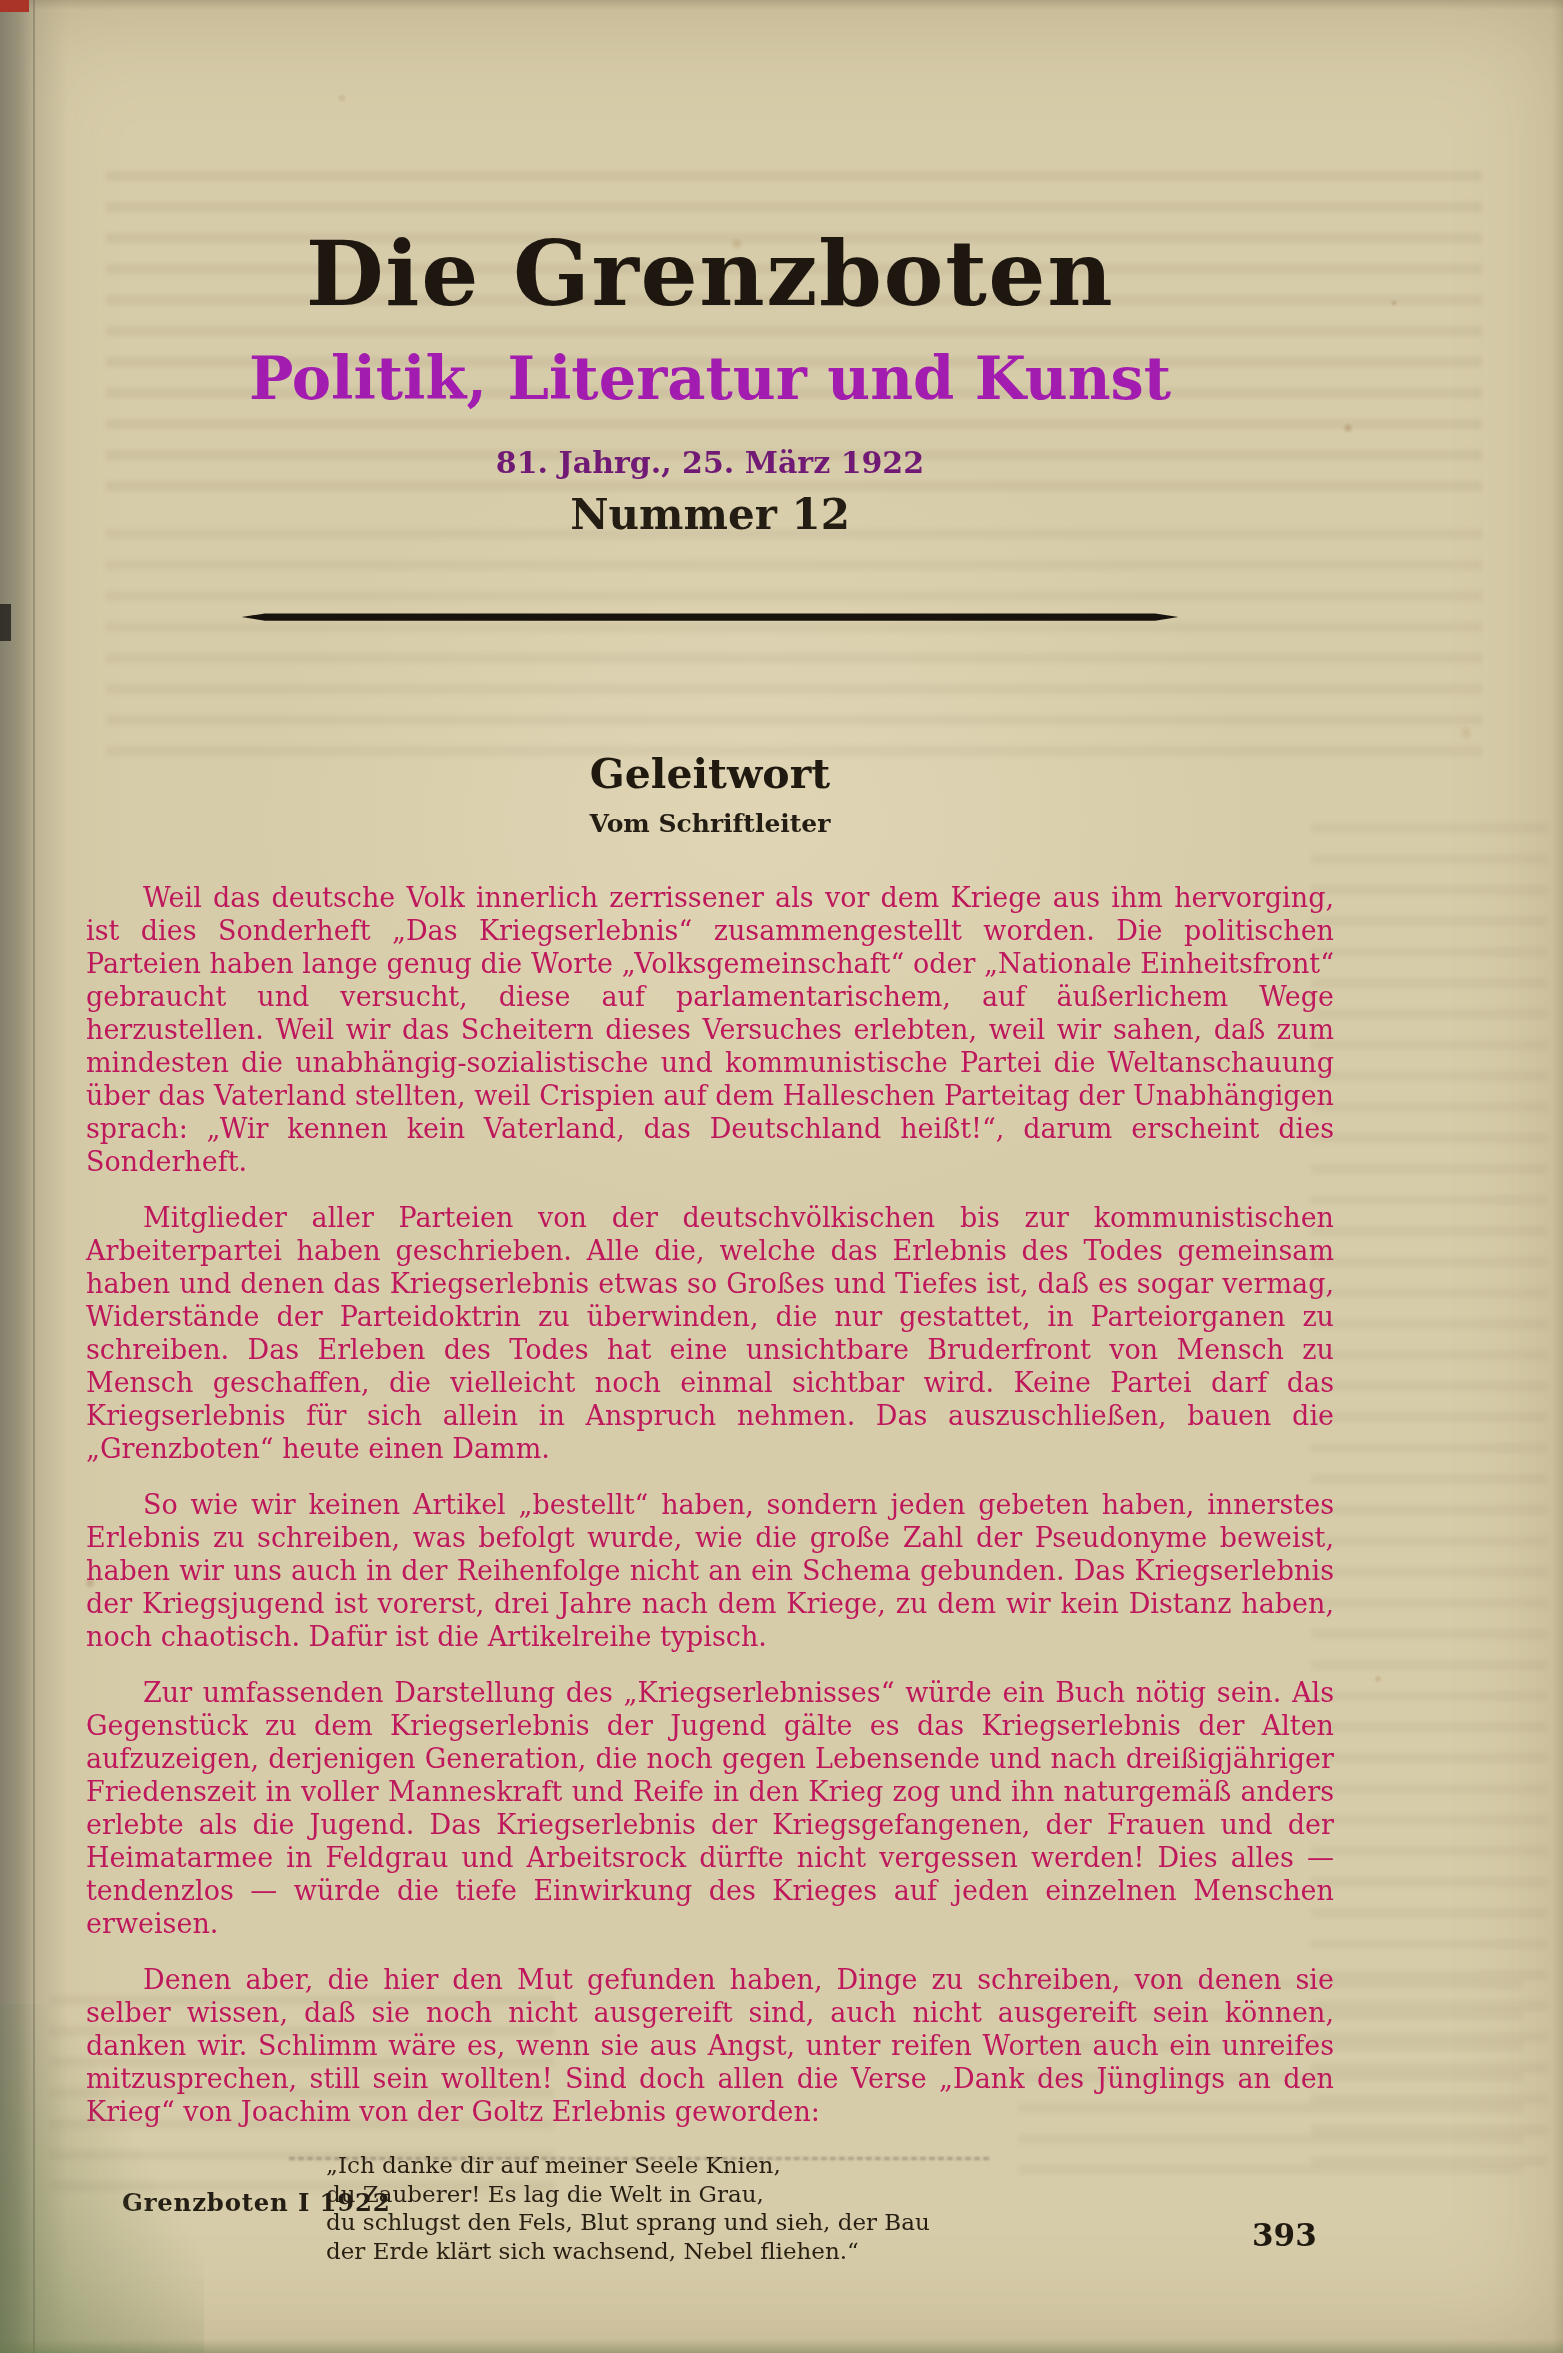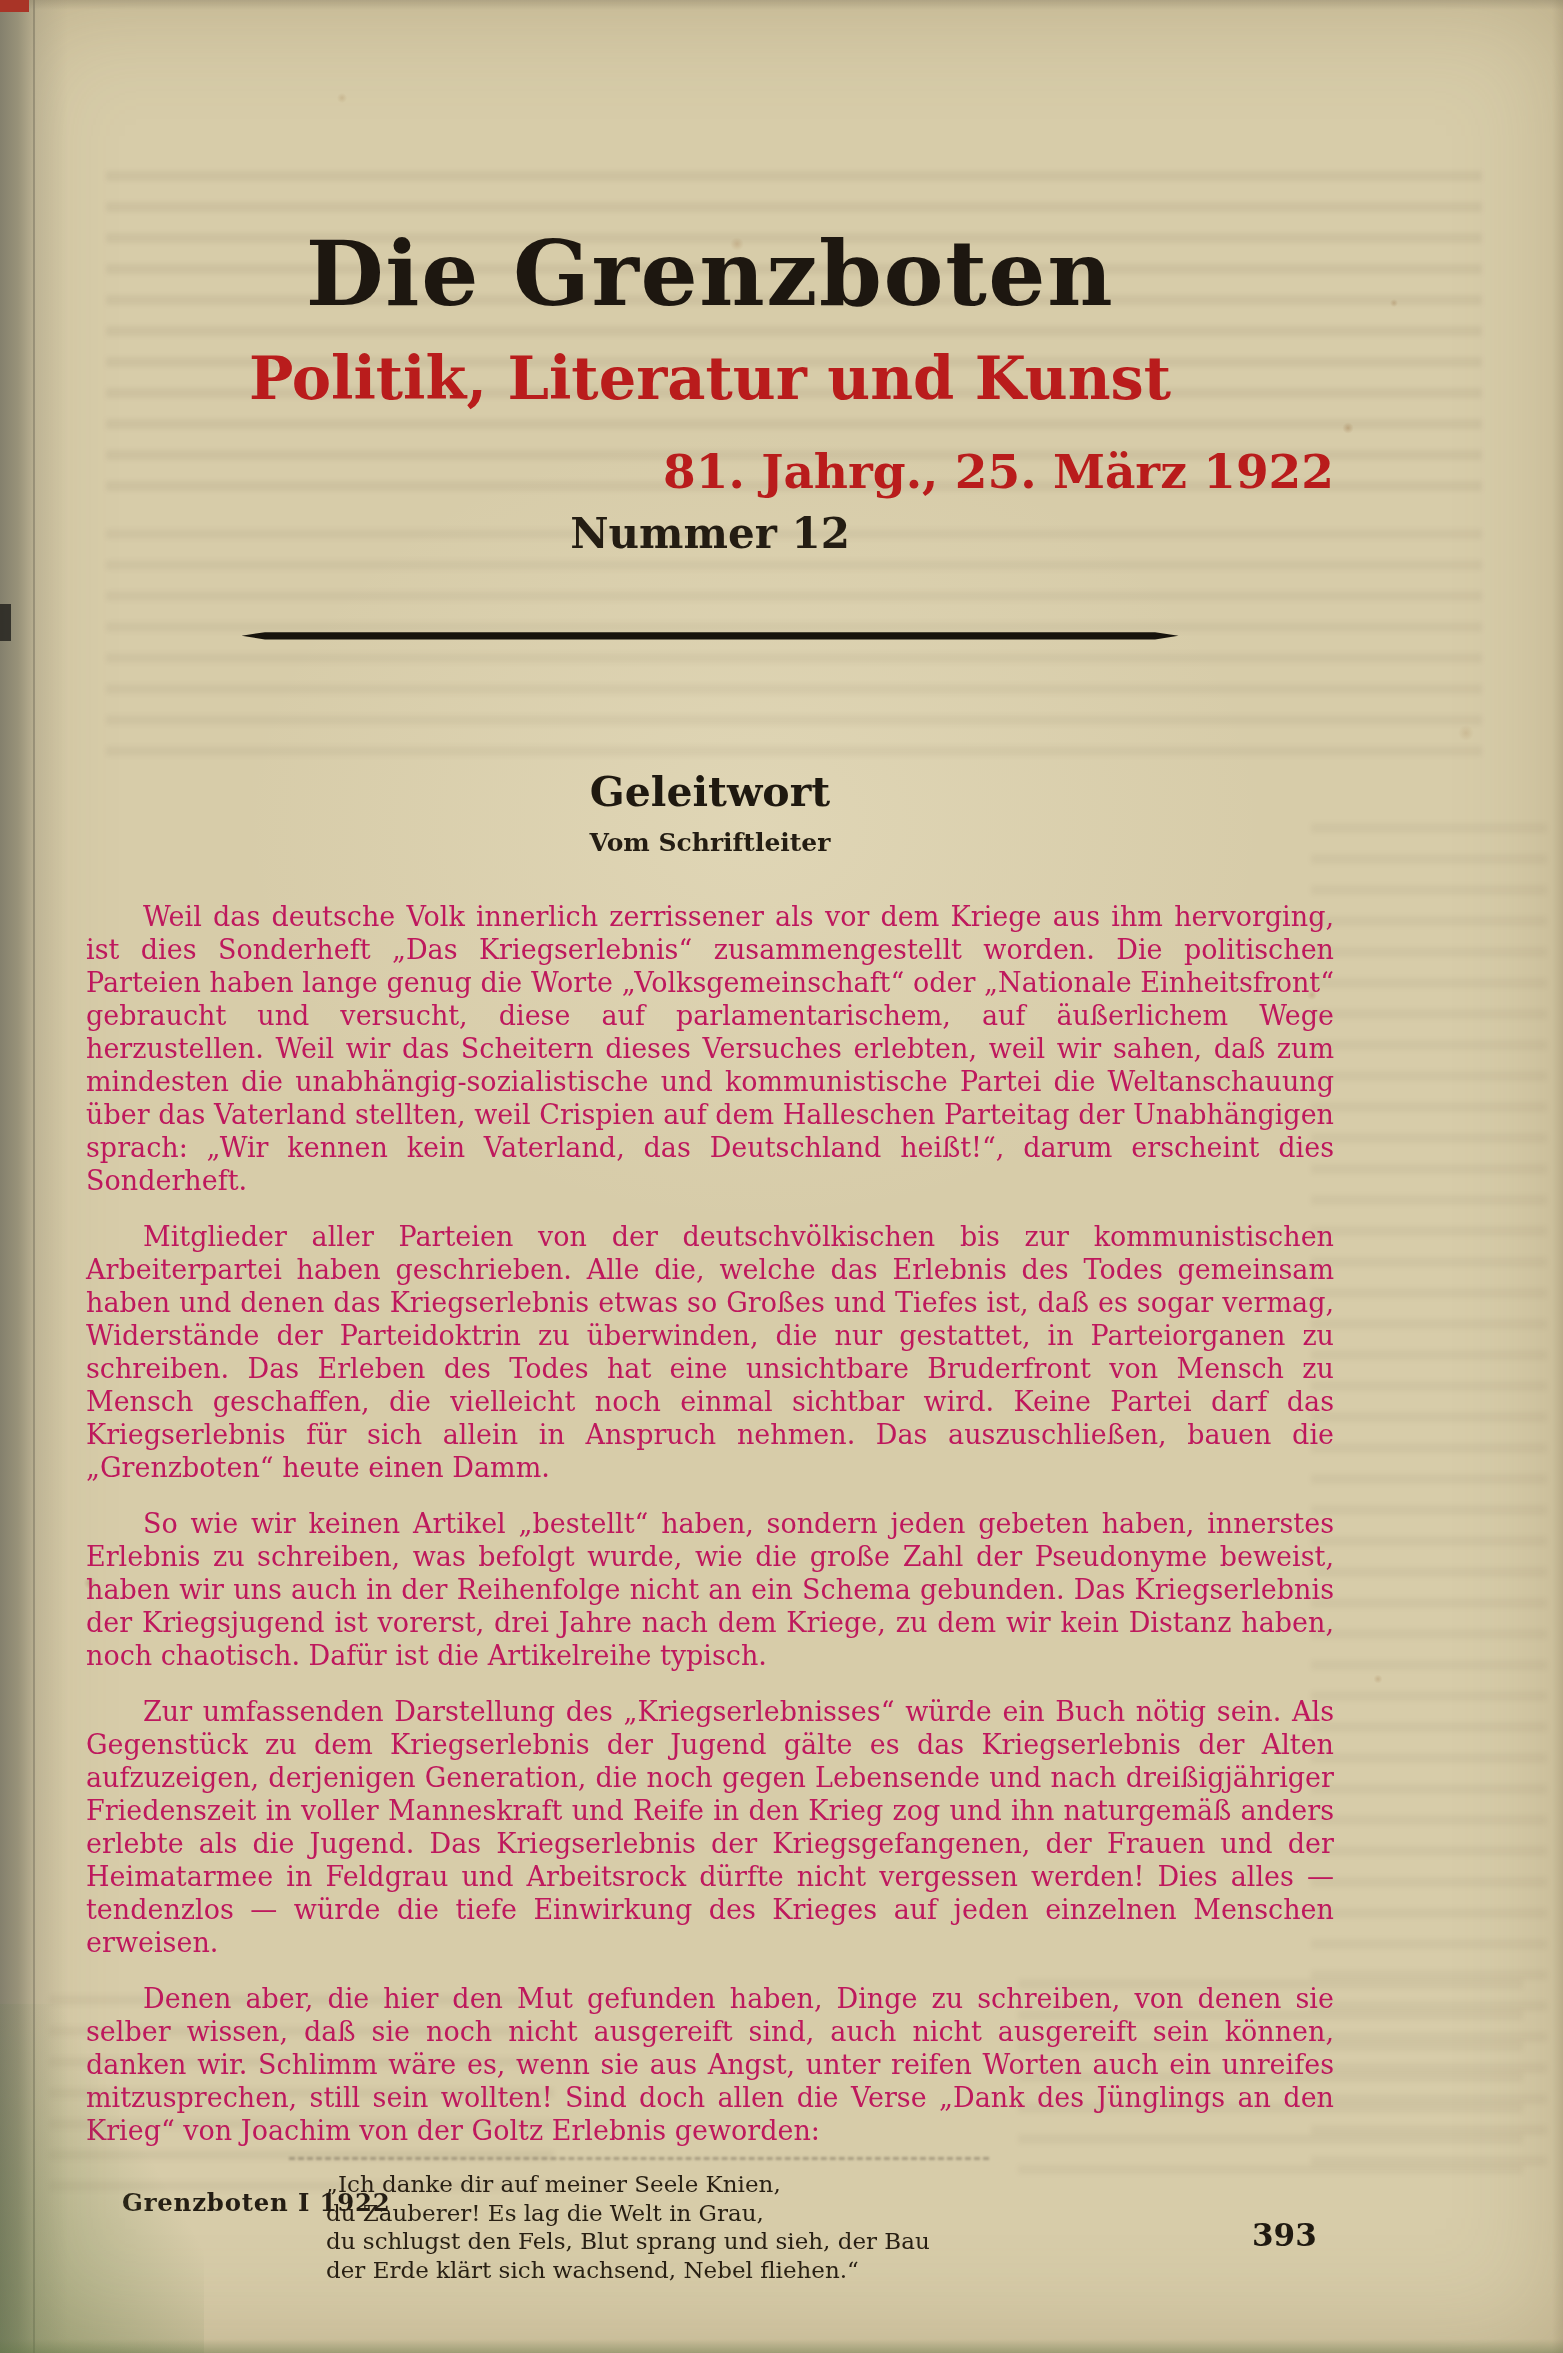--- a/index.html
+++ b/index.html
@@ -83,25 +83,25 @@
   }
   .masthead{text-align:center;}
   .title{
     margin-top:226px;
     font-size:90px;line-height:1.05;font-weight:700;
     letter-spacing:1.6px;color:#1d1710;
   }
   .subtitle{
     margin-top:26px;
     font-size:59px;line-height:1.08;font-weight:700;
-    color:#b91c1c;
+    color:#a21caf;
   }
   .issue-line{
     margin-top:36px;
-    font-size:47px;line-height:1.1;font-weight:700;color:#b91c1c;text-align:right;
+    font-size:30px;line-height:1.1;font-weight:700;color:#701a75;
   }
   .number-line{
     margin-top:13px;
     font-size:42px;line-height:1.1;font-weight:700;color:#241d13;
   }
   .rule{
     width:937px;height:11.4px;margin:73px auto 0;
     background:#17130c;
     clip-path:polygon(0% 50%, 2.5% 18%, 97.5% 18%, 100% 50%, 97.5% 82%, 2.5% 82%);
   }

